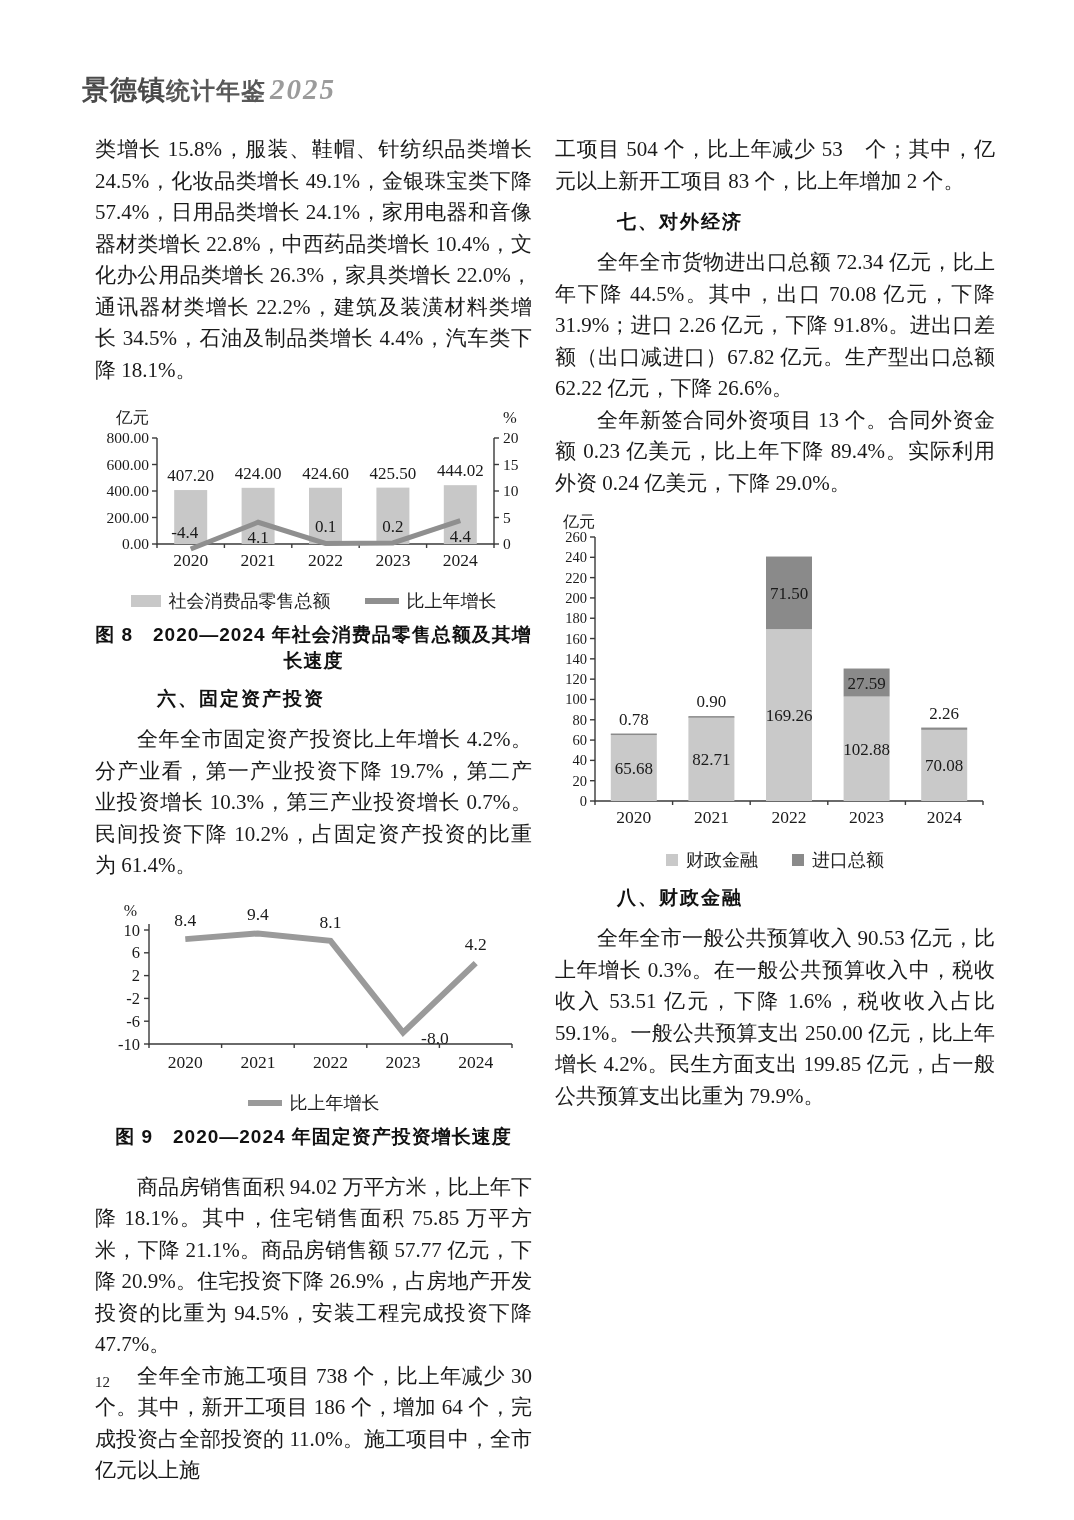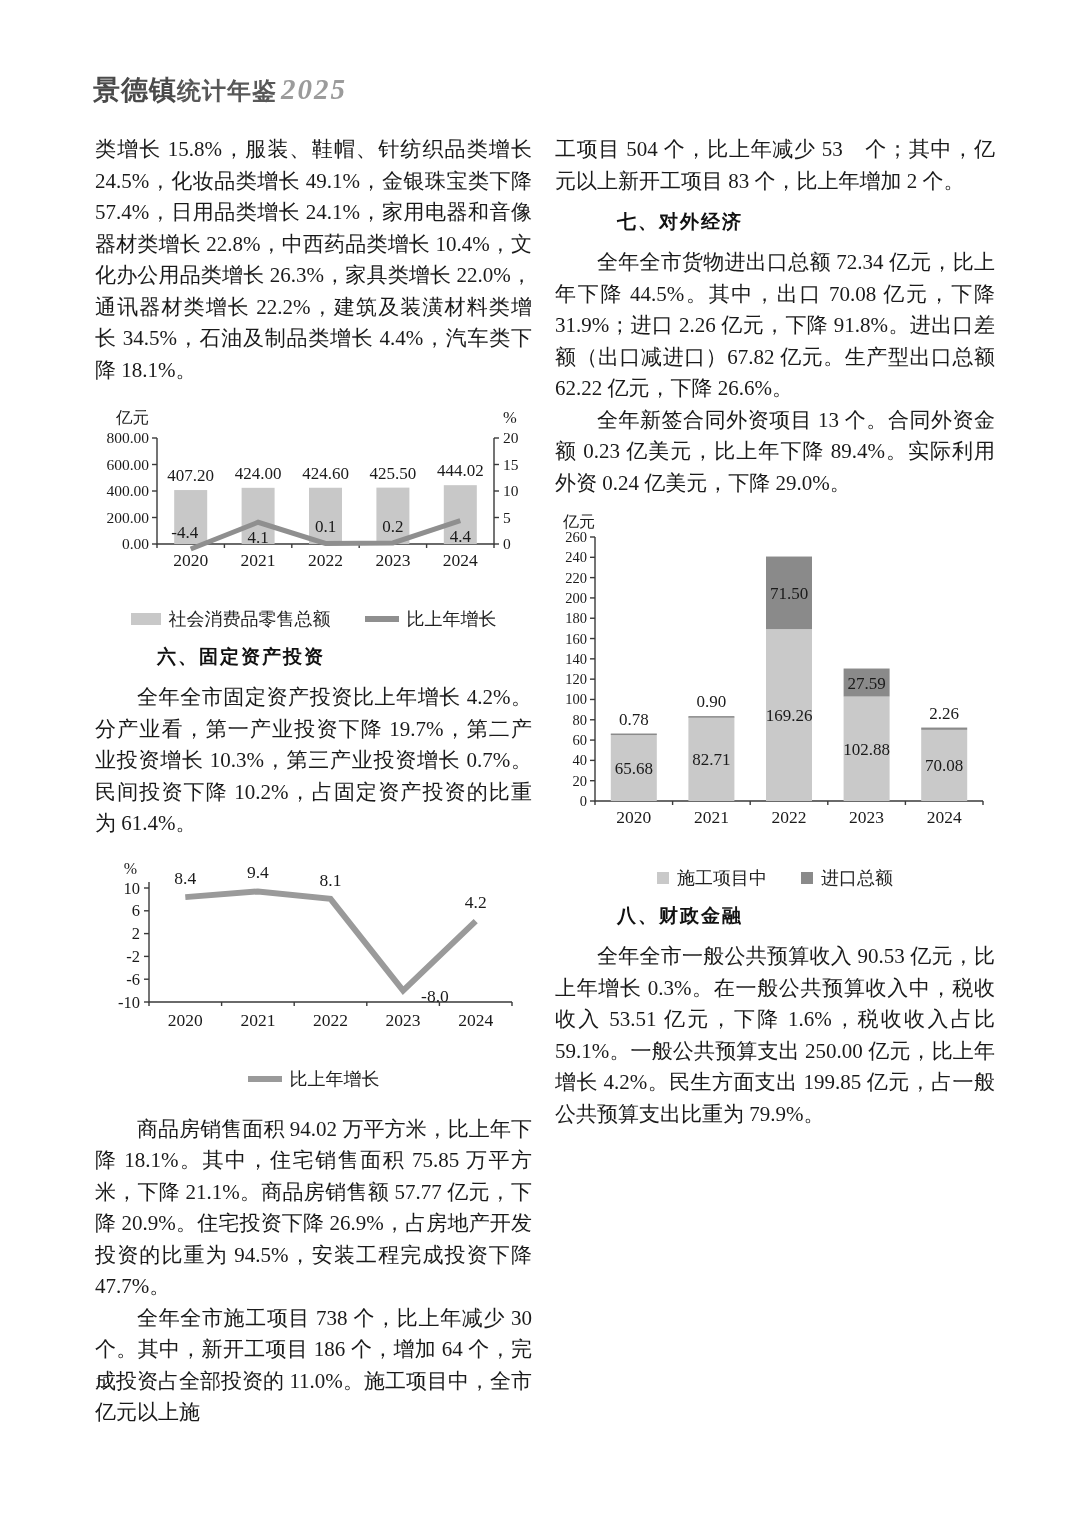--- a/index.html
+++ b/index.html
@@ -1,21 +1,21 @@
 <!DOCTYPE html>
 <html><head>
 <meta charset="utf-8">
 <style>
   html,body{margin:0;padding:0;background:#ffffff;}
   .page{
     position:relative;width:1074px;height:1520px;background:#ffffff;overflow:hidden;
     font-family:"Liberation Serif","DejaVu Serif",serif;color:#1a1a1a;
   }
   
-  .hdr{position:absolute;left:93px;top:72px;white-space:nowrap;}
+  .hdr{position:absolute;left:82px;top:72px;white-space:nowrap;}
   .logo-bold{font-family:"Liberation Sans","DejaVu Sans",sans-serif;font-weight:900;font-size:27px;color:#4a4a4a;letter-spacing:1px;}
   .logo-mid{font-family:"Liberation Sans","DejaVu Sans",sans-serif;font-weight:600;font-size:24px;color:#585858;letter-spacing:1px;}
   .logo-year{font-family:"Liberation Serif","DejaVu Serif",serif;font-weight:700;font-style:italic;font-size:29px;color:#9b9b9b;letter-spacing:2px;}
   
   .col{position:absolute;top:134px;width:437px;}
   .col-left{left:95px;}
   .col-right{left:555px;width:440px;}
   p.para{margin:0;font-size:21px;line-height:31.5px;text-align:justify;text-justify:inter-character;}
   p.indent{text-indent:2em;}
   h2.sec{
@@ -23,21 +23,21 @@
     font-size:19px;color:#111;padding-left:50px;letter-spacing:2px;
   }
   .sp-after-p1{margin-bottom:22px;}
   figure{margin:0;padding:0;}
   .fig{margin:0;}
   .fig8{margin:22px 0 0 0;}
   .fig9{margin:22px 0 0 0;}
   .fig10{margin:14px 0 0 0;}
   .legend{
     display:flex;justify-content:center;align-items:center;gap:34px;
-    font-size:18px;color:#222;margin-top:20px;height:26px;
+    font-size:18px;color:#222;margin-top:2px;height:26px;
   }
   .legend .item{display:flex;align-items:center;gap:8px;}
   .caption{
     font-family:"Liberation Sans","DejaVu Sans",sans-serif;font-weight:800;font-size:19px;
     text-align:center;margin-top:8px;color:#111;letter-spacing:1px;
   }
   .sec6{margin-top:40px;}
   .sec7{margin-top:36px;}
   .sec8{margin-top:56px;}
   .p-after-sec{margin-top:24px;}
@@ -112,20 +112,21 @@
       <div id="fig8-legend" class="legend">
           <span class="item">
             <span style="display: inline-block; width: 30px; height: 12px; background: rgb(200, 200, 200);"></span>
             <span>社会消费品零售总额</span>
           </span>
           <span class="item">
             <span style="display: inline-block; width: 34px; height: 6px; background: rgb(143, 143, 143);"></span>
             <span>比上年增长</span>
           </span>
         </div>
+      <figcaption class="caption">图 8　2020—2024 年社会消费品零售总额及其增长速度</figcaption>
     </figure>
 
     <h2 class="sec sec6">六、固定资产投资</h2>
 
     <p class="para indent p-after-sec">全年全市固定资产投资比上年增长 4.2%。分产业看，第一产业投资下降 19.7%，第二产业投资增长 10.3%，第三产业投资增长 0.7%。民间投资下降 10.2%，占固定资产投资的比重为 61.4%。</p>
 
     <figure class="fig fig9">
       <div id="fig9-chart"><svg width="437" height="180">
             <path d="M54 20 V140 H417" stroke="#3a3a3a" stroke-width="1.4" fill="none"></path>
             <line x1="49" y1="26" x2="54" y2="26" stroke="#3a3a3a" stroke-width="1.4"></line>
@@ -158,20 +159,21 @@
             <text x="235.5" y="23.83" font-size="17.5" text-anchor="middle" fill="#1a1a1a">8.1</text>
             <text x="326.09999999999997" y="139.6" font-size="17.5" text-anchor="start" fill="#1a1a1a">-8.0</text>
             <text x="380.7" y="46.06" font-size="17.5" text-anchor="middle" fill="#1a1a1a">4.2</text>
           </svg></div>
       <div id="fig9-legend" class="legend">
           <span class="item">
             <span style="display: inline-block; width: 34px; height: 6px; background: rgb(154, 154, 154);"></span>
             <span>比上年增长</span>
           </span>
         </div>
+      <figcaption class="caption">图 9　2020—2024 年固定资产投资增长速度</figcaption>
     </figure>
 
     <p class="para indent" style="margin-top:22px;">商品房销售面积 94.02 万平方米，比上年下降 18.1%。其中，住宅销售面积 75.85 万平方米，下降 21.1%。商品房销售额 57.77 亿元，下降 20.9%。住宅投资下降 26.9%，占房地产开发投资的比重为 94.5%，安装工程完成投资下降 47.7%。</p>
     <p class="para indent">全年全市施工项目 738 个，比上年减少 30 个。其中，新开工项目 186 个，增加 64 个，完成投资占全部投资的 11.0%。施工项目中，全市亿元以上施</p>
   </div>
 
   <div class="col col-right">
     <p class="para">工项目 504 个，比上年减少 53　个；其中，亿元以上新开工项目 83 个，比上年增加 2 个。</p>
 
     <h2 class="sec sec7">七、对外经济</h2>
@@ -239,21 +241,21 @@
             <text x="311.59999999999997" y="310" font-size="17.5" text-anchor="middle" fill="#1a1a1a">2023</text>
             <rect x="366.2" y="216.84184615384618" width="46" height="71.15815384615384" fill="#c9c9c9"></rect>
             <rect x="366.2" y="214.54707692307696" width="46" height="2.2947692307692305" fill="#8a8a8a"></rect>
             <text x="389.2" y="258.4209230769231" font-size="17" text-anchor="middle" fill="#1a1a1a">70.08</text>
             <text x="389.2" y="205.54707692307696" font-size="17" text-anchor="middle" fill="#1a1a1a">2.26</text>
             <text x="389.2" y="310" font-size="17.5" text-anchor="middle" fill="#1a1a1a">2024</text>
           </svg></div>
       <div id="fig10-legend" class="legend">
           <span class="item">
             <span style="display: inline-block; width: 12px; height: 12px; background: rgb(201, 201, 201);"></span>
-            <span>施工项目中</span>
+            <span>财政金融</span>
           </span>
           <span class="item">
             <span style="display: inline-block; width: 12px; height: 12px; background: rgb(138, 138, 138);"></span>
             <span>进口总额</span>
           </span>
         </div>
     </figure>
 
     <h2 class="sec sec8">八、财政金融</h2>
 

